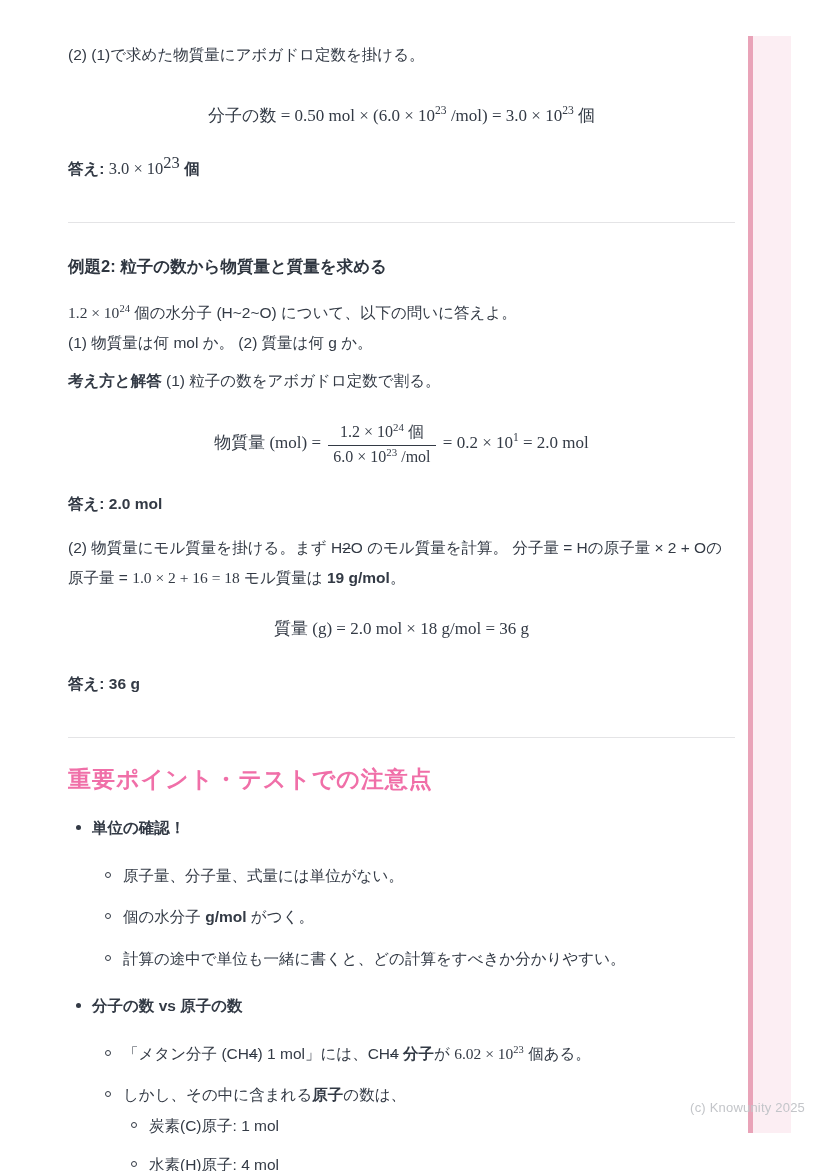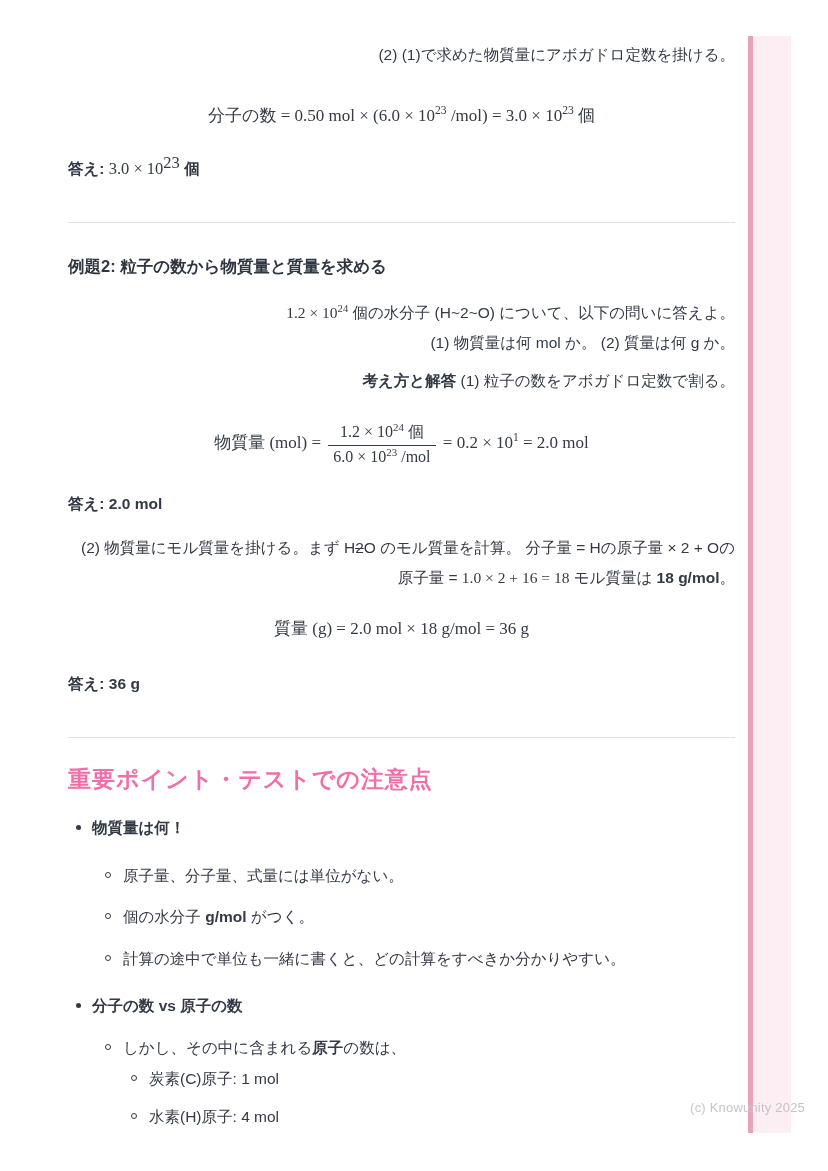--- a/index.html
+++ b/index.html
@@ -30,21 +30,21 @@
     width: 5px; height: 100%;
     background: #e9a3b8;
   }
 
   .content {
     position: relative;
     z-index: 2;
     padding: 40px 93px 0 68px;
   }
 
-  .body-text { font-size: 15.5px; line-height: 1.95; text-align: right; }
+  .body-text { font-size: 15.5px; line-height: 1.95; }
   .bold { font-weight: 700; }
   .math { font-family: "Liberation Serif", "DejaVu Serif", serif; }
   .strike { text-decoration: line-through; }
   sup { font-size: 0.68em; line-height: 0; }
 
   .formula {
     text-align: center;
     font-family: "Liberation Serif", "DejaVu Serif", serif;
     font-size: 17px;
     color: #333a45;
@@ -169,38 +169,38 @@
           <span class="num"><span>1.2 × 10</span><sup>24</sup><span> 個</span></span>
           <span class="den"><span>6.0 × 10</span><sup>23</sup><span> /mol</span></span>
         </span><span><span> = 0.2 × 10</span><sup>1</sup><span> = 2.0 mol</span></span>
     </div>
 
     <p class="answer-line answer-2">
       <span class="bold">答え:</span><span class="bold"> 2.0 mol</span>
     </p>
 
     <p class="body-text step2-para">
-      <span>(2) 物質量にモル質量を掛ける。まず H</span><span class="strike">2</span><span>O のモル質量を計算。 分子量 = Hの原子量 × 2 + Oの原子量 = </span><span class="math">1.0 × 2 + 16 = 18</span><span> モル質量は </span><span class="bold">18 g/mol</span><span>。</span>
+      <span>(2) 物質量にモル質量を掛ける。まず H</span><span class="strike">2</span><span>O のモル質量を計算。 分子量 = Hの原子量 × 2 + Oの原子量 = </span><span class="math">1.0 × 2 + 16 = 18</span><span> モル質量は </span><span class="bold">19 g/mol</span><span>。</span>
     </p>
 
     <div class="formula formula-mass">質量 (g) = 2.0 mol × 18 g/mol = 36 g</div>
 
     <p class="answer-line answer-3">
       <span class="bold">答え:</span><span class="bold"> 36 g</span>
     </p>
 
     <hr class="rule">
 
     <h1 class="key-heading">重要ポイント・テストでの注意点</h1>
 
     <div class="points">
 
       <div class="li lvl1">
         <span class="marker disc"></span>
-        <span>物質量は何！</span>
+        <span>単位の確認！</span>
       </div>
 
       <div class="li lvl2 first">
         <span class="marker circle"></span>
         <span>原子量、分子量、式量には単位がない。</span>
       </div>
 
       <div class="li lvl2">
         <span class="marker circle"></span>
         <span><span>個の水分子 </span><span class="bold">g/mol</span><span> がつく。</span></span>
@@ -209,20 +209,24 @@
       <div class="li lvl2">
         <span class="marker circle"></span>
         <span>計算の途中で単位も一緒に書くと、どの計算をすべきか分かりやすい。</span>
       </div>
 
       <div class="li lvl1">
         <span class="marker disc"></span>
         <span>分子の数 vs 原子の数</span>
       </div>
 
+      <div class="li lvl2 first">
+        <span class="marker circle"></span>
+        <span><span>「メタン分子 (CH</span><span class="strike">4</span><span>) 1 mol」には、CH</span><span class="strike">4</span><span> </span><span class="bold">分子</span><span>が </span><span class="math">6.02 × 10</span><sup class="math">23</sup><span> 個ある。</span></span>
+      </div>
 
       <div class="li lvl2">
         <span class="marker circle"></span>
         <span><span>しかし、その中に含まれる</span><span class="bold">原子</span><span>の数は、</span></span>
       </div>
 
       <div class="li lvl3 first">
         <span class="marker circle"></span>
         <span>炭素(C)原子: 1 mol</span>
       </div>

